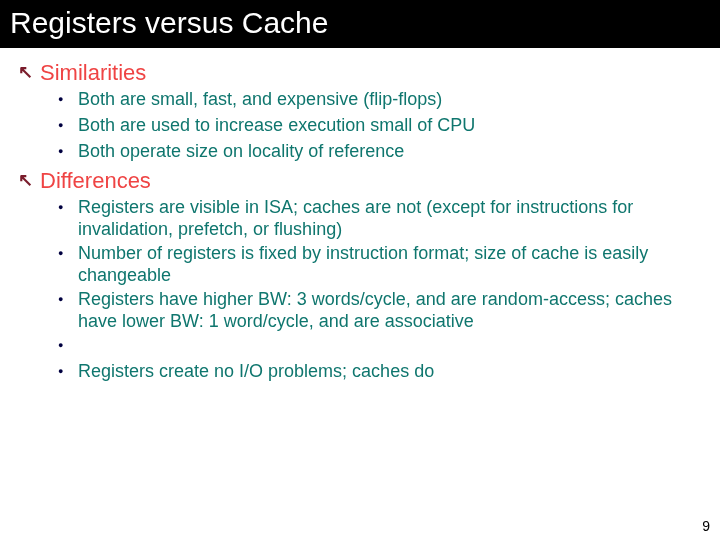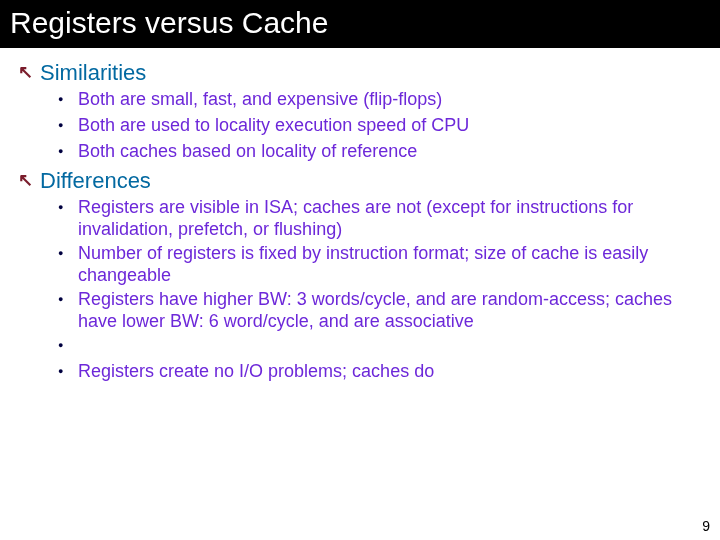--- a/index.html
+++ b/index.html
@@ -2,26 +2,26 @@
 <html><head>
 <meta charset="utf-8">
 <style>
   * { margin: 0; padding: 0; box-sizing: border-box; }
   html, body { width: 720px; height: 540px; background: #fff; font-family: Verdana, Geneva, sans-serif; overflow: hidden; }
   .slide { width: 720px; height: 540px; position: relative; }
   .title-bar { background: #000; color: #fff; padding: 6px 10px 8px 10px; font-size: 30px; font-family: Verdana, Geneva, sans-serif; }
   .content { padding: 8px 18px 0 18px; color: #000040; }
   .section { display: flex; align-items: flex-start; margin-top: 4px; }
   .arrow { width: 22px; flex: 0 0 22px; color: #7a1c2b; font-size: 18px; line-height: 24px; font-weight: bold; }
-  .section-title { font-size: 22px; line-height: 26px; color: #0369a1; }
+  .section-title { font-size: 22px; line-height: 26px; color: #ef4444; }
   .bullets { margin-left: 40px; margin-top: 2px; }
   .bullet { display: flex; align-items: flex-start; margin-top: 2px; }
   .dot { width: 20px; flex: 0 0 20px; text-align: left; font-size: 14px; line-height: 22px; color: #000040; }
   .dot::before { content: "●"; font-size: 9px; position: relative; top: -2px; }
-  .btext { font-size: 18px; line-height: 22px; color: #6d28d9; }
+  .btext { font-size: 18px; line-height: 22px; color: #0f766e; }
   .pagenum { position: absolute; right: 10px; bottom: 6px; font-size: 14px; color: #000; }
 </style>
 </head>
 <body>
 
 <div class="slide">
   <div class="title-bar">Registers versus Cache</div>
 
   <div class="content">
 
@@ -29,44 +29,44 @@
       <div class="arrow">↖</div>
       <div class="section-title">Similarities</div>
     </div>
     <div class="bullets">
       <div class="bullet">
           <div class="dot"></div>
           <div class="btext">Both are small, fast, and expensive (flip-flops)</div>
         </div>
       <div class="bullet">
           <div class="dot"></div>
-          <div class="btext">Both are used to locality execution speed of CPU</div>
+          <div class="btext">Both are used to increase execution small of CPU</div>
         </div>
       <div class="bullet">
           <div class="dot"></div>
-          <div class="btext">Both caches based on locality of reference</div>
+          <div class="btext">Both operate size on locality of reference</div>
         </div>
     </div>
 
     <div class="section">
       <div class="arrow">↖</div>
       <div class="section-title">Differences</div>
     </div>
     <div class="bullets">
       <div class="bullet">
           <div class="dot"></div>
           <div class="btext">Registers are visible in ISA; caches are not (except for instructions for invalidation, prefetch, or flushing)</div>
         </div>
       <div class="bullet">
           <div class="dot"></div>
           <div class="btext">Number of registers is fixed by instruction format; size of cache is easily changeable</div>
         </div>
       <div class="bullet">
           <div class="dot"></div>
-          <div class="btext">Registers have higher BW: 3 words/cycle, and are random-access; caches have lower BW: 6 word/cycle, and are associative</div>
+          <div class="btext">Registers have higher BW: 3 words/cycle, and are random-access; caches have lower BW: 1 word/cycle, and are associative</div>
         </div>
       <div class="bullet">
           <div class="dot"></div>
         </div>
       <div class="bullet">
           <div class="dot"></div>
           <div class="btext">Registers create no I/O problems; caches do</div>
         </div>
     </div>
 

